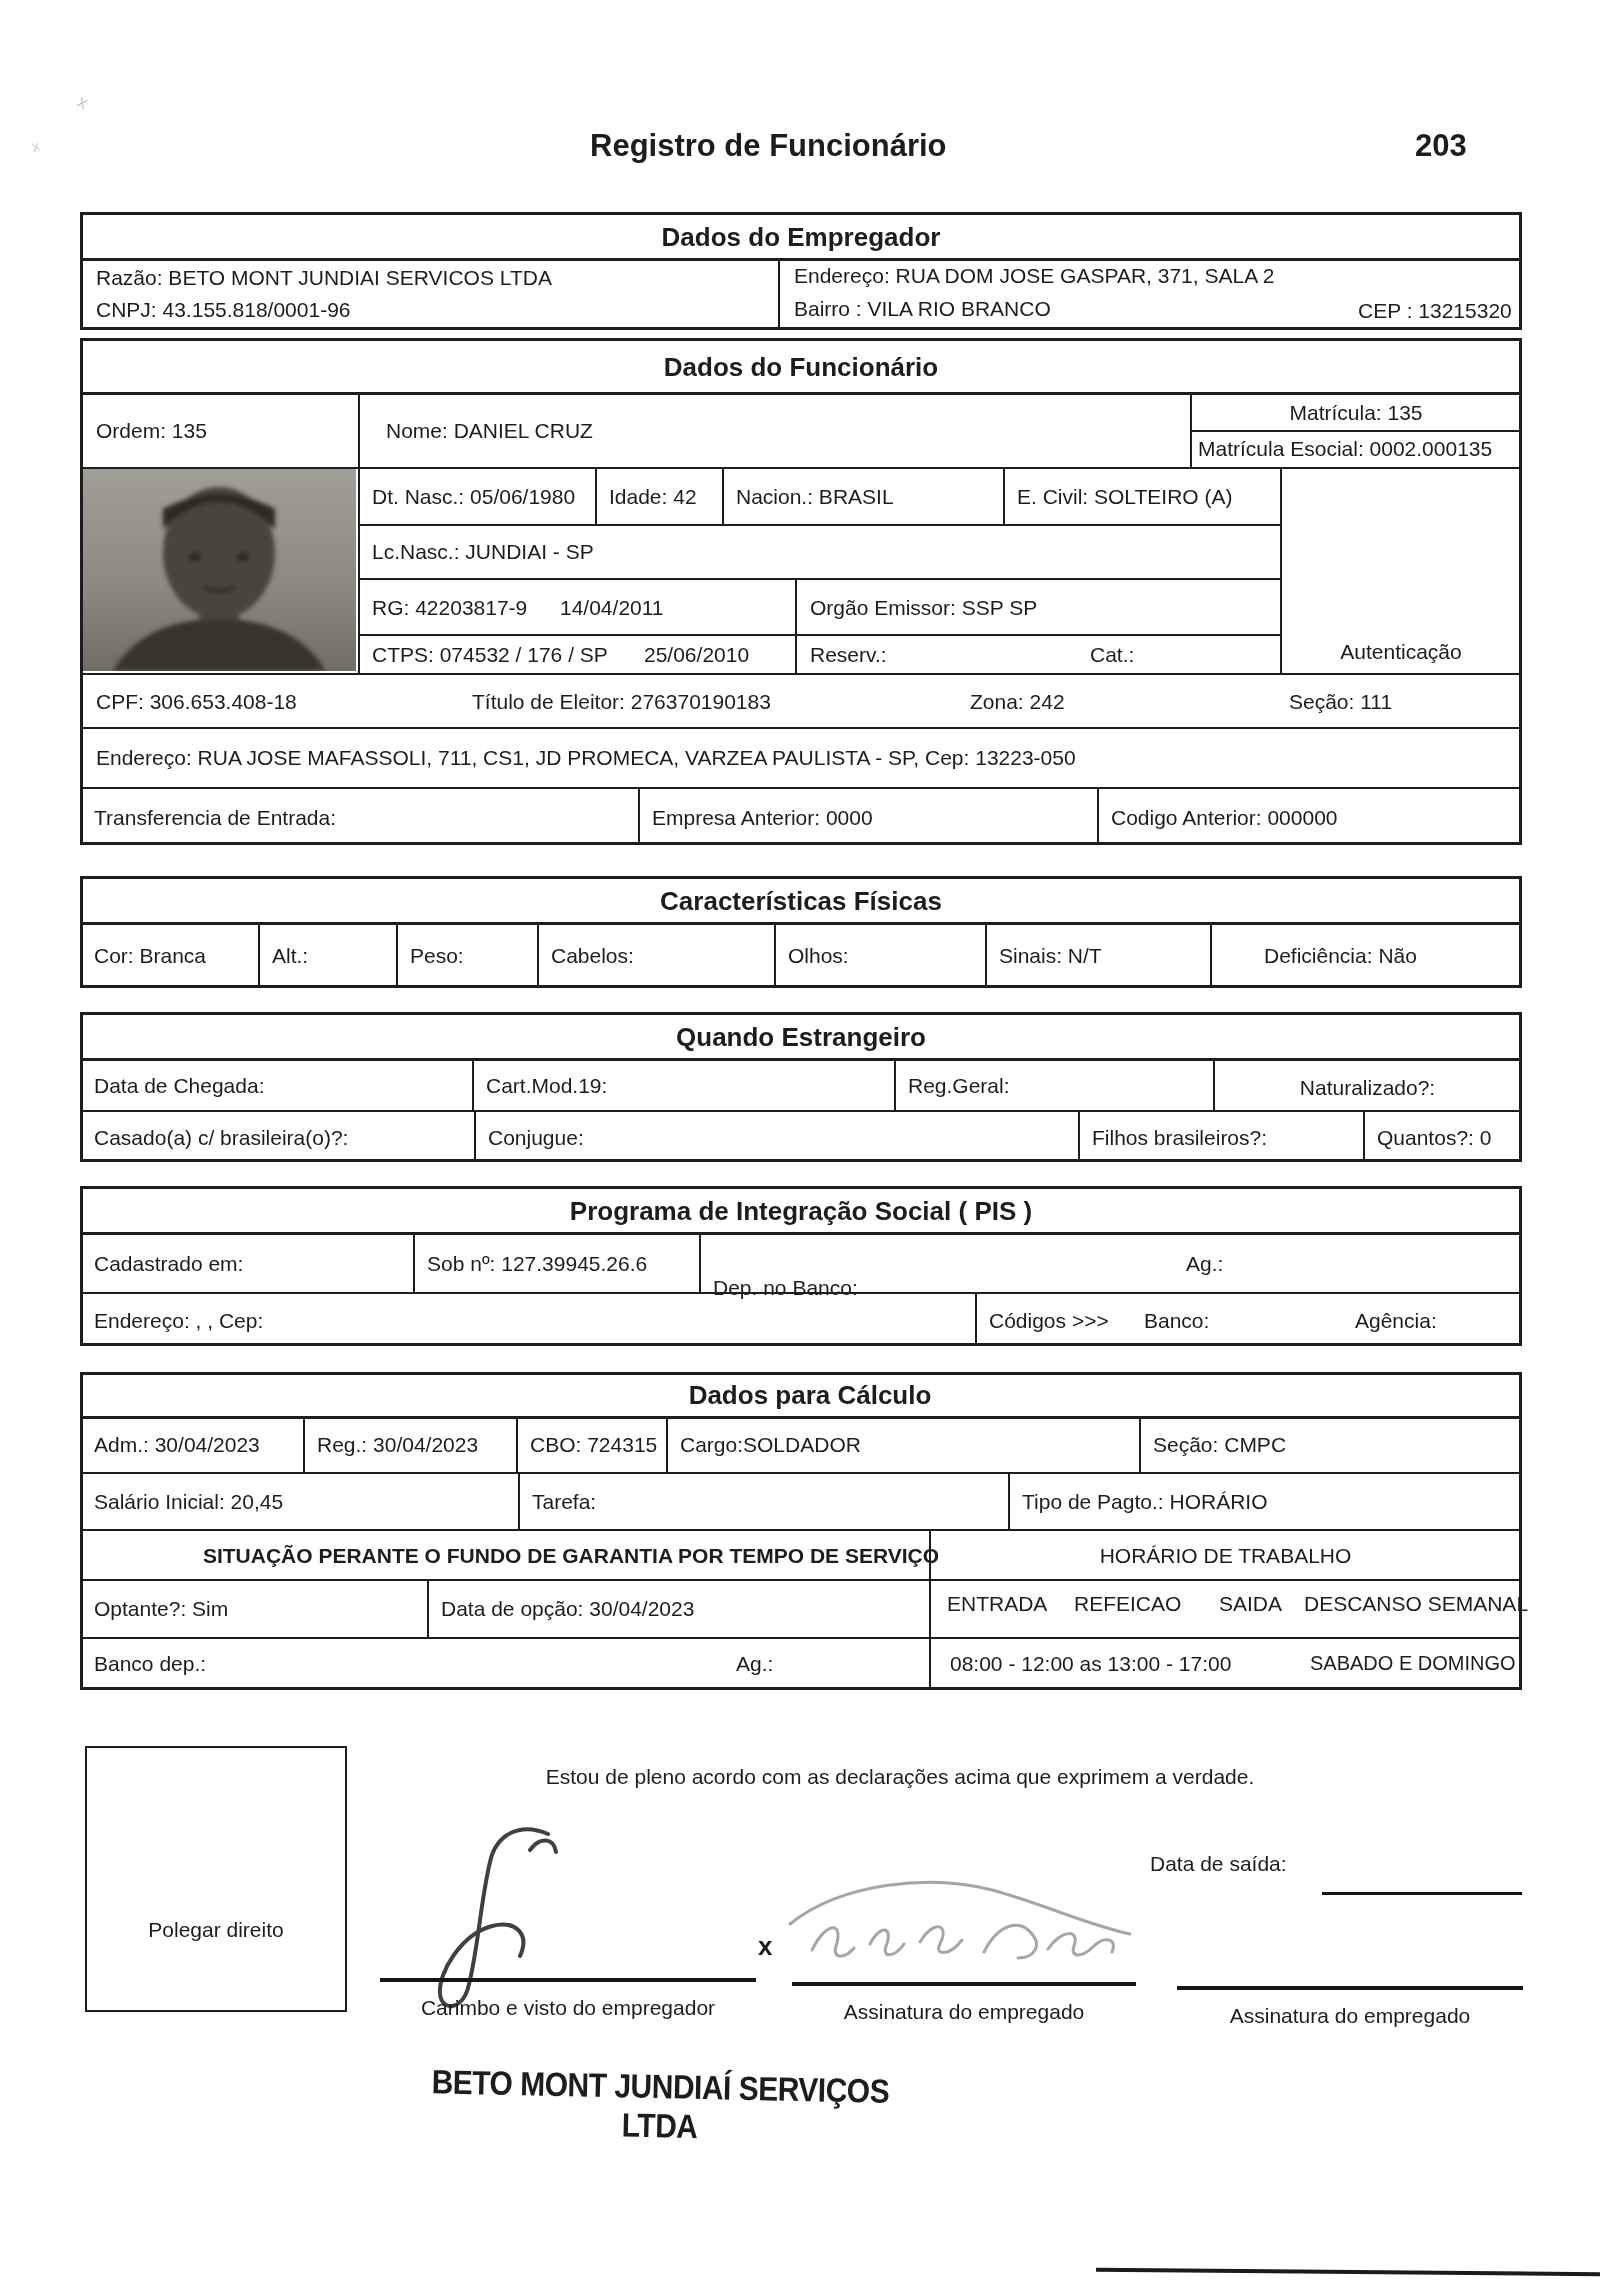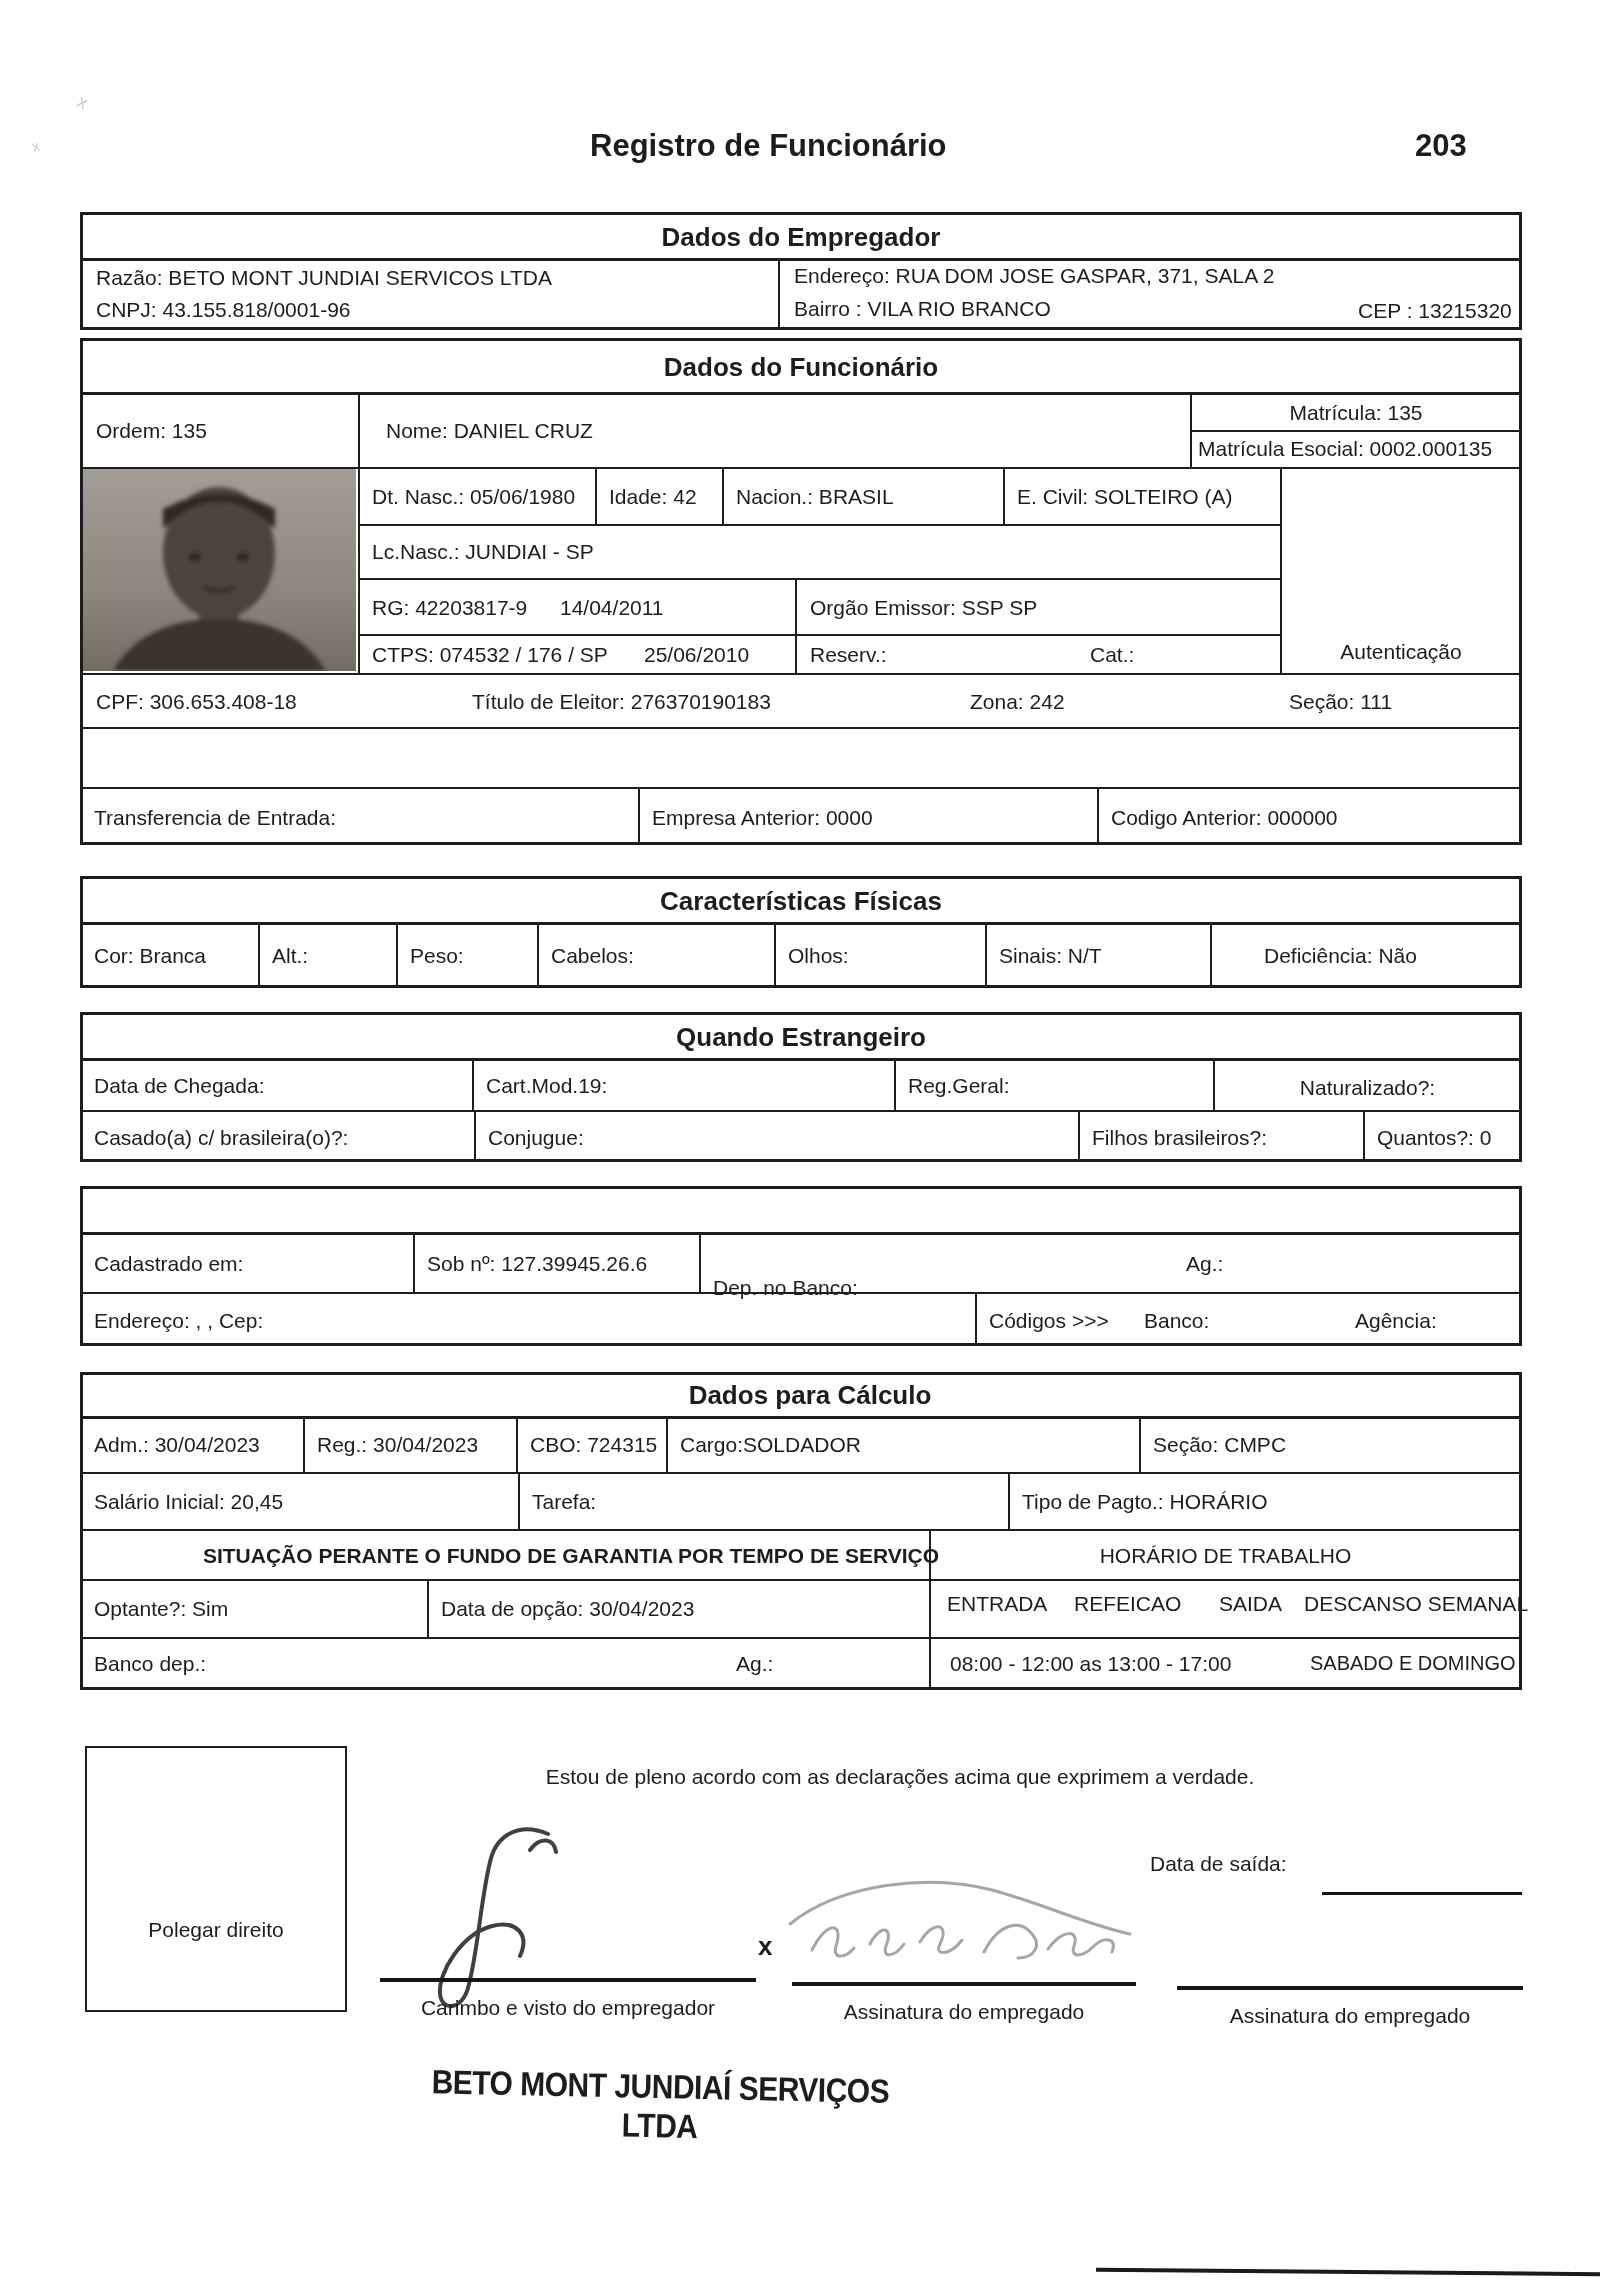--- a/index.html
+++ b/index.html
@@ -101,20 +101,21 @@
   <div class="t" style="left:1090px;top:643px;">Cat.:</div>
   <div class="t tc" style="left:1280px;top:640px;width:242px;">Autenticação</div>
   <div class="hl" style="left:80px;top:673px;width:1442px;"></div>
 
   <div class="t" style="left:96px;top:690px;">CPF: 306.653.408-18</div>
   <div class="t" style="left:472px;top:690px;">Título de Eleitor: 276370190183</div>
   <div class="t" style="left:970px;top:690px;">Zona: 242</div>
   <div class="t" style="left:1289px;top:690px;">Seção: 111</div>
   <div class="hl" style="left:80px;top:727px;width:1442px;"></div>
 
+  <div class="t" style="left:96px;top:746px;">Endereço: RUA JOSE MAFASSOLI, 711, CS1, JD PROMECA, VARZEA PAULISTA - SP, Cep: 13223-050</div>
   <div class="hl" style="left:80px;top:787px;width:1442px;"></div>
 
   <div class="vl" style="left:638px;top:787px;height:55px;"></div>
   <div class="vl" style="left:1097px;top:787px;height:55px;"></div>
   <div class="t" style="left:94px;top:806px;">Transferencia de Entrada:</div>
   <div class="t" style="left:652px;top:806px;">Empresa Anterior: 0000</div>
   <div class="t" style="left:1111px;top:806px;text-align:right;">Codigo Anterior: 000000</div>
 
   <div class="box" style="left:80px;top:876px;width:1442px;height:112px;"></div>
   <div class="sechdr" style="left:80px;top:886px;width:1442px;">Características Físicas</div>
@@ -146,20 +147,21 @@
   <div class="hl" style="left:80px;top:1110px;width:1442px;"></div>
   <div class="vl" style="left:474px;top:1110px;height:49px;"></div>
   <div class="vl" style="left:1078px;top:1110px;height:49px;"></div>
   <div class="vl" style="left:1363px;top:1110px;height:49px;"></div>
   <div class="t" style="left:94px;top:1126px;">Casado(a) c/ brasileira(o)?:</div>
   <div class="t" style="left:488px;top:1126px;">Conjugue:</div>
   <div class="t" style="left:1092px;top:1126px;">Filhos brasileiros?:</div>
   <div class="t" style="left:1377px;top:1126px;">Quantos?: 0</div>
 
   <div class="box" style="left:80px;top:1186px;width:1442px;height:160px;"></div>
+  <div class="sechdr" style="left:80px;top:1196px;width:1442px;">Programa de Integração Social ( PIS )</div>
   <div class="hl3" style="left:80px;top:1232px;width:1442px;"></div>
   <div class="vl" style="left:413px;top:1232px;height:60px;"></div>
   <div class="vl" style="left:699px;top:1232px;height:60px;"></div>
   <div class="t" style="left:94px;top:1252px;">Cadastrado em:</div>
   <div class="t" style="left:427px;top:1252px;">Sob nº: 127.39945.26.6</div>
   <div class="t" style="left:713px;top:1252px;margin-top:24px;">Dep. no Banco:</div>
   <div class="t" style="left:1186px;top:1252px;">Ag.:</div>
   <div class="hl" style="left:80px;top:1292px;width:1442px;"></div>
   <div class="vl" style="left:975px;top:1292px;height:51px;"></div>
   <div class="t" style="left:94px;top:1309px;">Endereço:  ,  , Cep:</div>

